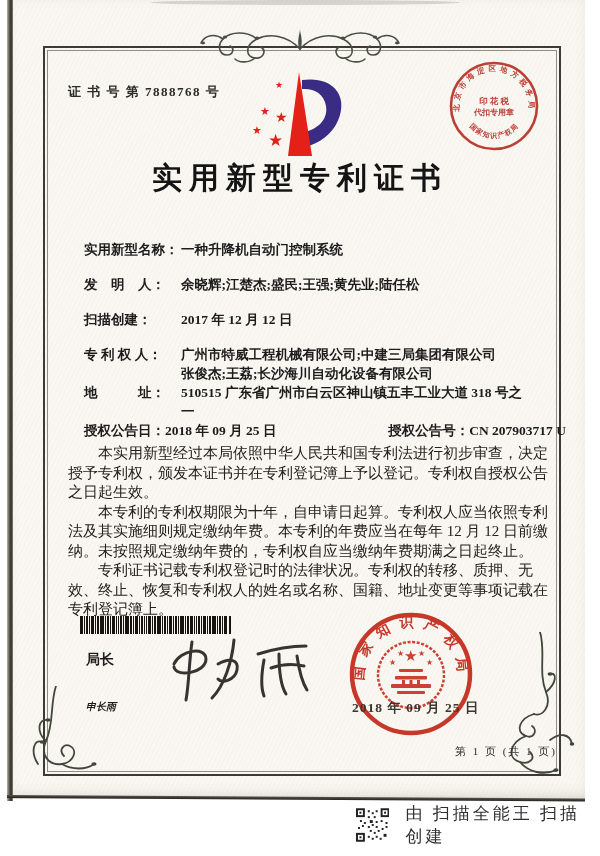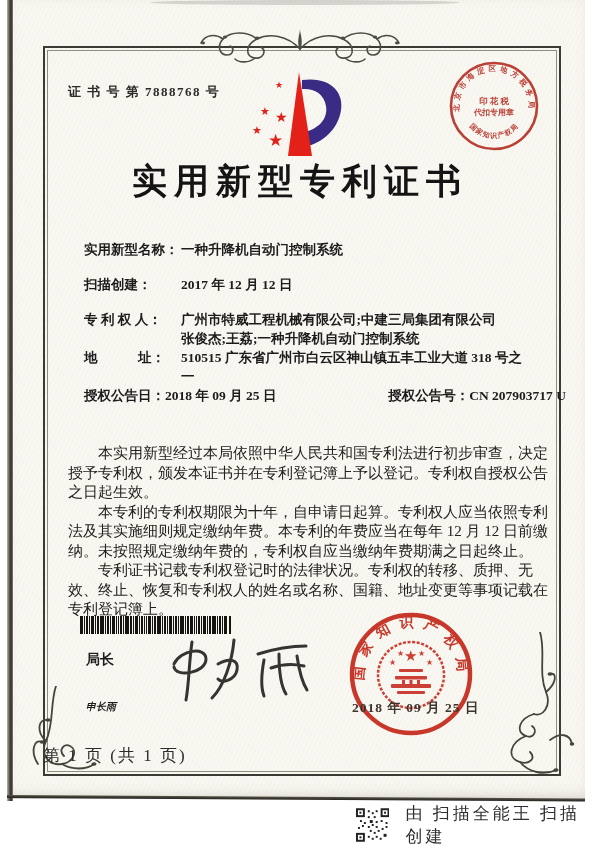--- a/index.html
+++ b/index.html
@@ -17,38 +17,38 @@
          background:linear-gradient(180deg,#57544b,#23211d);transform:rotate(.35deg);transform-origin:left center;}
   .top-smudge{position:absolute;left:150px;top:0;width:310px;height:5px;background:rgba(125,125,125,.28);border-radius:50%;}
   
   .frame{position:absolute;left:43px;top:46px;width:514px;height:726px;border:2px solid #3c3a34;}
   .frame-inner{position:absolute;inset:2px;border:1px solid #8f8c80;}
   .orn{position:absolute;pointer-events:none;}
   
   .cert-no{position:absolute;left:68px;top:83px;font-size:13px;font-weight:bold;letter-spacing:1.5px;color:#2b2b28;}
   .logo{position:absolute;left:242px;top:68px;}
   .title{position:absolute;left:43px;top:158px;width:514px;text-align:center;
-         font-size:35px;font-weight:bold;letter-spacing:7px;color:#141414;}
+         font-size:30px;font-weight:bold;letter-spacing:7px;color:#141414;}
   .fields{position:absolute;left:68px;top:240px;width:482px;font-size:13.5px;font-weight:bold;line-height:19px;color:#1c1c1c;margin-left:16px;}
   .frow{margin-bottom:16px;}
   .frow.tight{margin-bottom:0;}
   .flabel{display:inline-block;width:97px;vertical-align:top;}
   .fvalue{display:inline-block;width:calc(100% - 99px);vertical-align:top;}
   .fvalue2{margin-left:97px;}
   .frow-split{display:flex;justify-content:space-between;}
   .paras{position:absolute;left:68px;top:444px;width:482px;font-size:15px;line-height:19.5px;color:#23211e;}
   .paras p{margin:0;text-indent:2em;}
   .barcode{position:absolute;left:80px;top:616px;}
   .director-label{position:absolute;left:86px;top:651px;font-size:14px;font-weight:bold;}
   .director-name{position:absolute;left:86px;top:700px;font-size:10px;font-weight:bold;font-style:italic;}
   .signature{position:absolute;left:160px;top:628px;}
   .office-seal{position:absolute;left:346px;top:609px;opacity:.93;}
   .seal-date{position:absolute;left:352px;top:699px;font-size:13.5px;font-weight:bold;letter-spacing:1px;color:#3d342c;}
   .tax-stamp{position:absolute;left:448px;top:60px;opacity:.88;}
-  .page-footer{position:absolute;left:43px;top:744px;width:514px;text-align:left;font-size:17px;letter-spacing:2px;color:#2c2c2c;}
+  .page-footer{position:absolute;left:43px;top:744px;width:514px;text-align:right;font-size:11px;letter-spacing:2px;color:#2c2c2c;}
   
   .scan-footer{position:absolute;left:356px;top:802px;display:flex;align-items:center;gap:16px;}
   .scan-footer-text{font-size:17px;letter-spacing:3px;color:#2f2f2f;}
   .seal-text{font-family:"Liberation Serif","DejaVu Serif",serif;}
 </style>
 </head>
 <body>
 
 <div id="stage">
 
@@ -136,25 +136,28 @@
     </g>
   </svg>
 
   <div class="title">实用新型专利证书</div>
 
   <div class="fields">
     <div class="frow">
       <span class="flabel">实用新型名称：</span><span class="fvalue">一种升降机自动门控制系统</span>
     </div>
     <div class="frow">
+      <span class="flabel">发　明　人：</span><span class="fvalue">余晓辉;江楚杰;盛民;王强;黄先业;陆任松</span>
+    </div>
+    <div class="frow">
       <span class="flabel">扫描创建：</span><span class="fvalue">2017 年 12 月 12 日</span>
     </div>
     <div class="frow tight">
       <span class="flabel">专 利 权 人：</span><span class="fvalue">广州市特威工程机械有限公司;中建三局集团有限公司</span>
-      <div class="fvalue2">张俊杰;王荔;一种升降机自动门控制系统</div>
+      <div class="fvalue2">张俊杰;王荔;长沙海川自动化设备有限公司</div>
     </div>
     <div class="frow tight">
       <span class="flabel">地　　　址：</span><span class="fvalue">510515 广东省广州市白云区神山镇五丰工业大道 318 号之</span>
       <div class="fvalue2">一</div>
     </div>
     <div class="frow frow-split">
       <span><span>授权公告日：</span><span>2018 年 09 月 25 日</span></span>
       <span><span>授权公告号：</span><span>CN 207903717 U</span></span>
     </div>
   </div>

